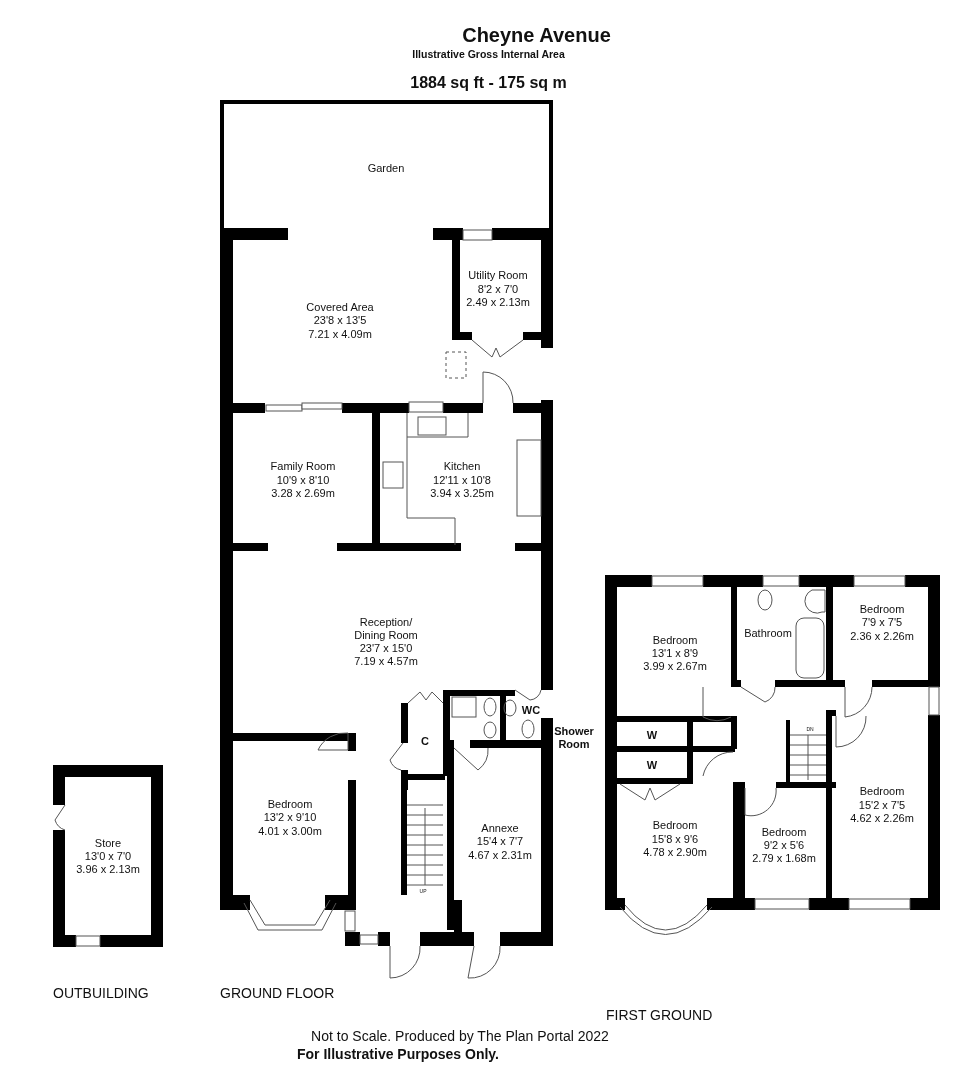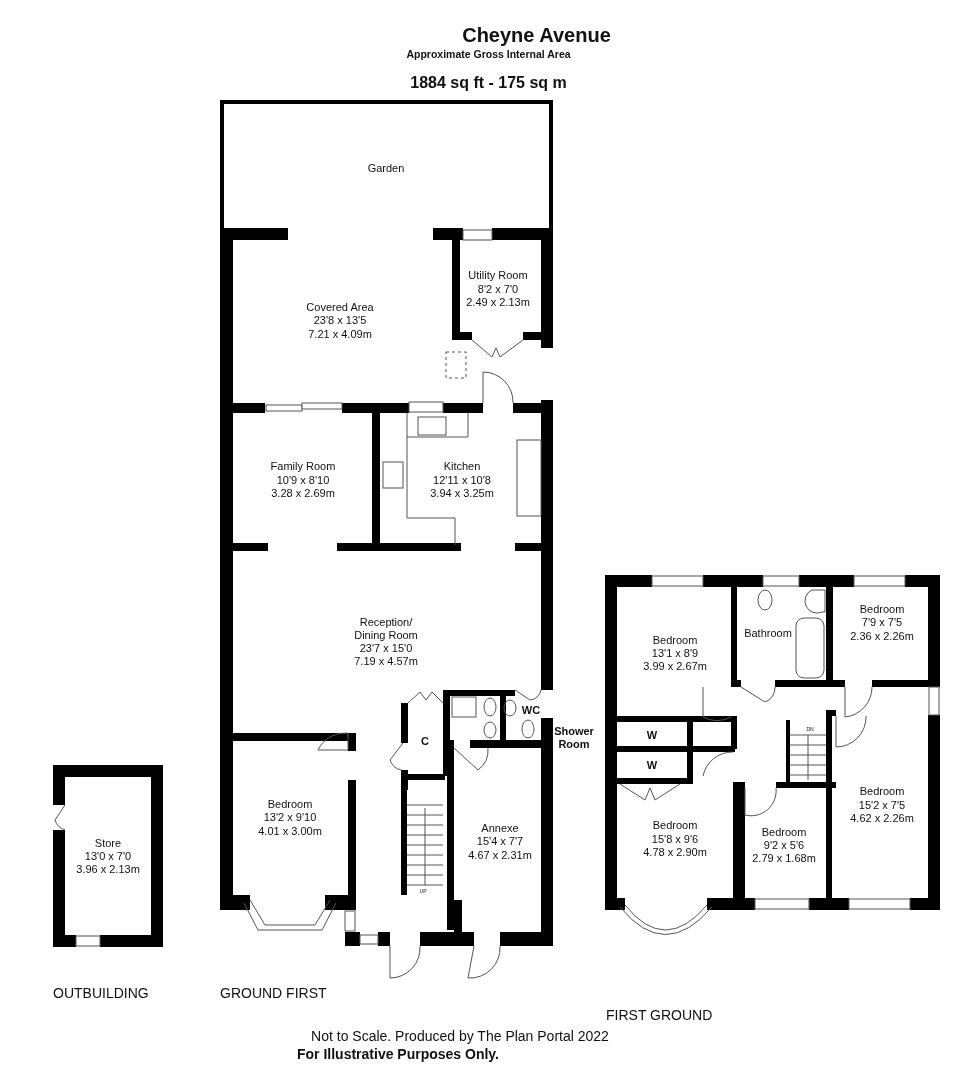--- a/index.html
+++ b/index.html
@@ -13,21 +13,21 @@
   .lbl{font-family:"Liberation Sans",sans-serif;font-size:11px;text-anchor:middle;fill:#111;}
   .lblb{font-family:"Liberation Sans",sans-serif;font-size:11px;font-weight:bold;text-anchor:middle;fill:#111;}
   .floor{font-size:14px;font-weight:normal;}
   .foot1{top:1028px;left:0;width:920px;text-align:center;font-size:14px;}
   .foot2{top:1046px;left:0;width:796px;text-align:center;font-size:14px;font-weight:bold;}
 </style>
 </head>
 <body>
 
 <div class="abs hdr title">Cheyne Avenue</div>
-<div class="abs hdr sub">Approximate Gross Internal Area</div>
+<div class="abs hdr sub">Illustrative Gross Internal Area</div>
 <div class="abs hdr area">1884 sq ft - 175 sq m</div>
 
 <svg width="977" height="1080" viewBox="0 0 977 1080">
   <g fill="#000" stroke="none">
 
     <g>
       <rect x="53" y="765" width="110" height="12"></rect>
       <rect x="53" y="765" width="12" height="40"></rect>
       <rect x="53" y="830" width="12" height="117"></rect>
       <rect x="151" y="765" width="12" height="182"></rect>
@@ -273,17 +273,17 @@
 
     <text class="lbl" x="882" y="795">Bedroom</text>
     <text class="lbl" x="882" y="809">15'2 x 7'5</text>
     <text class="lbl" x="882" y="822">4.62 x 2.26m</text>
 
     <text class="lbl" x="810" y="731" style="font-size:5px">DN</text>
   </g>
 </svg>
 
 <div class="abs floor" style="left:53px;top:985px;">OUTBUILDING</div>
-<div class="abs floor" style="left:220px;top:985px;">GROUND FIRST</div>
+<div class="abs floor" style="left:220px;top:985px;">GROUND FLOOR</div>
 <div class="abs floor" style="left:606px;top:1007px;">FIRST GROUND</div>
 
 <div class="abs foot1">Not to Scale. Produced by The Plan Portal 2022</div>
 <div class="abs foot2">For Illustrative Purposes Only.</div>
 
 </body></html>

